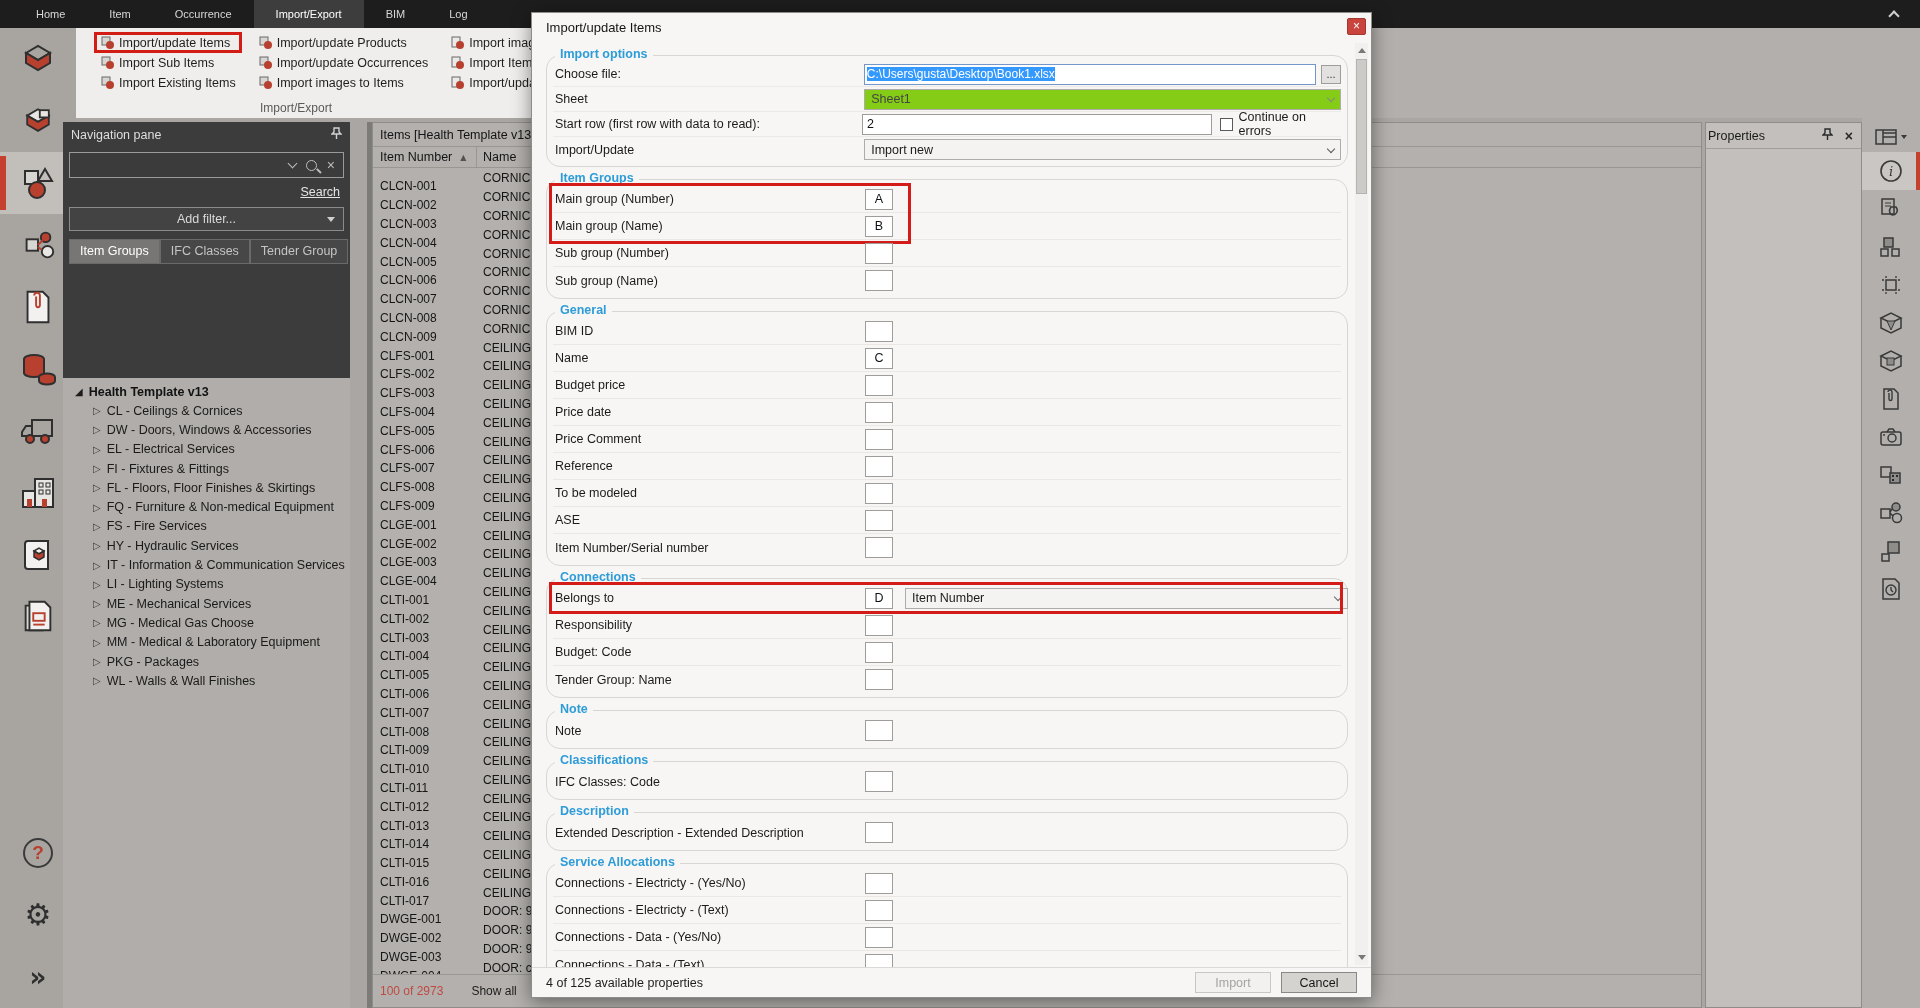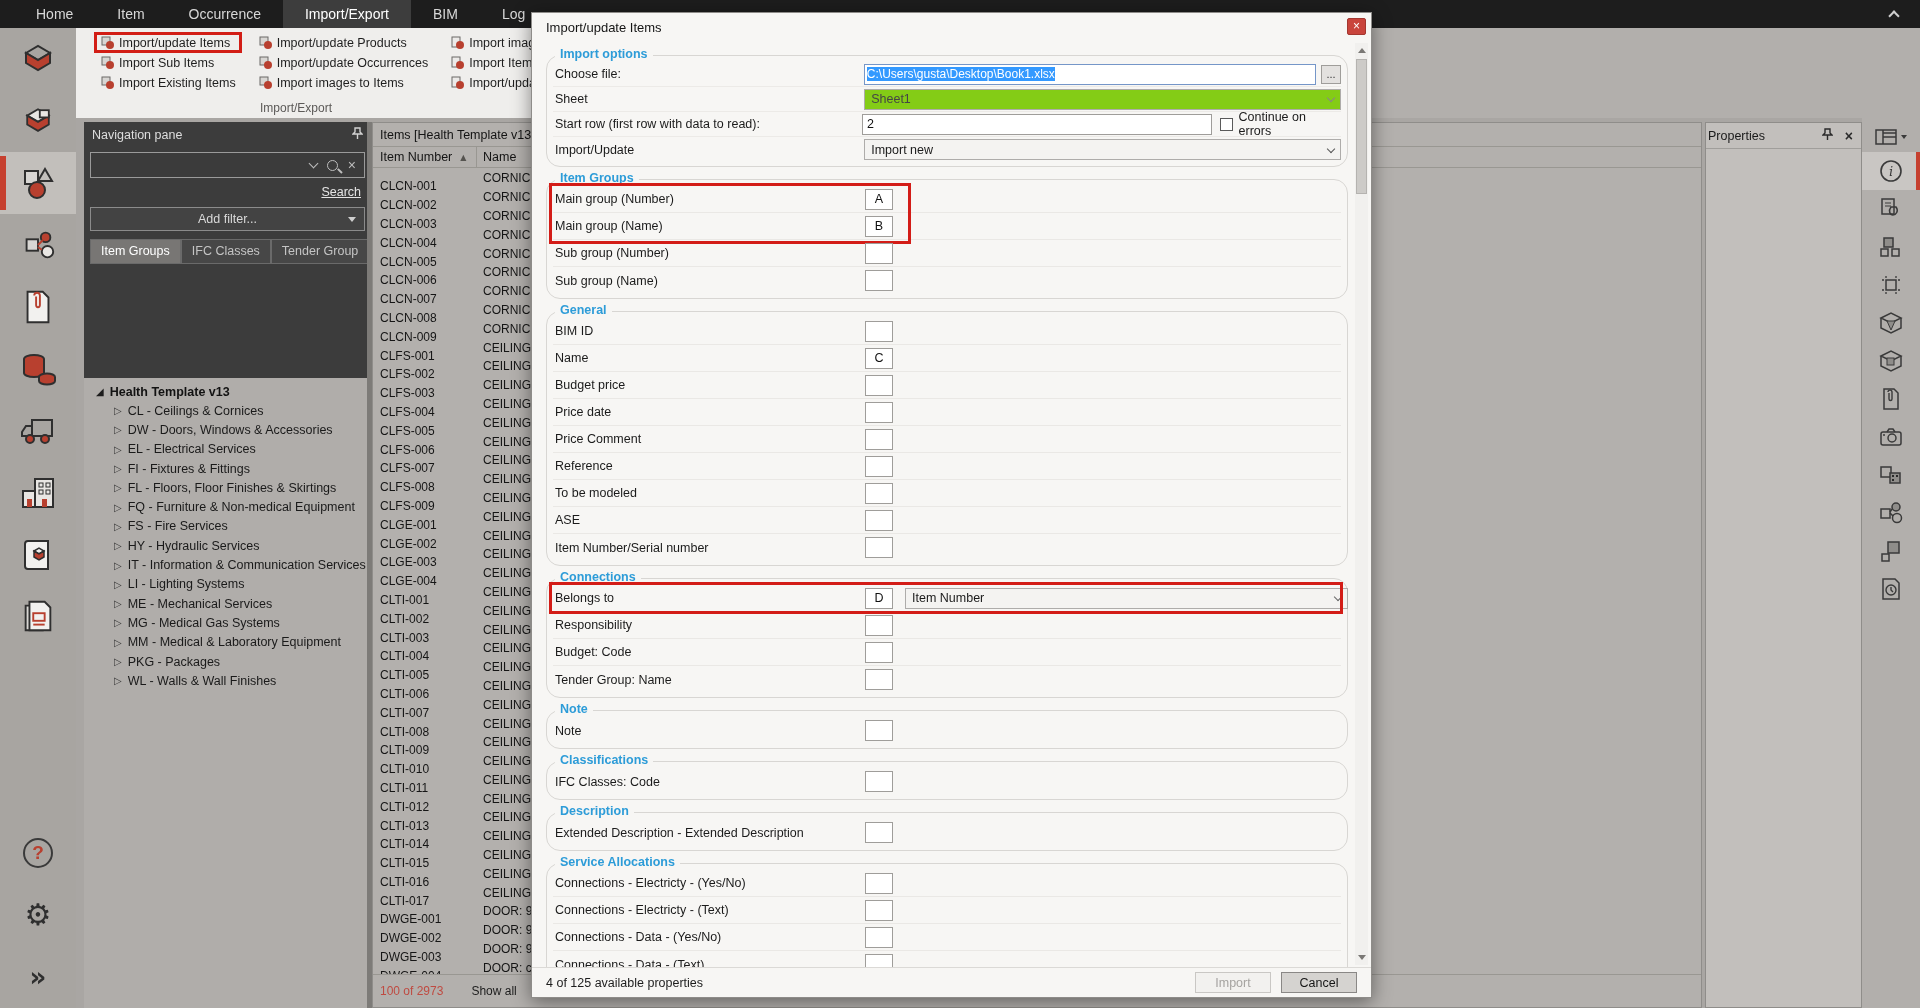--- a/index.html
+++ b/index.html
@@ -3,21 +3,21 @@
 <meta charset="utf-8">
 <style>
   * { margin:0; padding:0; box-sizing:border-box; }
   html,body { background:#888; }
   body { font-family:"Liberation Sans","DejaVu Sans",sans-serif; }
   .screen { position:relative; width:1920px; height:1008px; background:#a9a6a3; overflow:hidden; }
 
   
   .menubar { position:absolute; left:0; top:0; width:1920px; height:28px; background:#1d1d1d; display:flex; align-items:stretch; z-index:5; }
   .menu-tabs { display:flex; margin-left:14px; }
-  .menu-tab { color:#d8d8d8; font-size:14px; padding:0 22px; display:flex; align-items:center; cursor:default; }
+  .menu-tab { color:#d8d8d8; font-size:11px; padding:0 22px; display:flex; align-items:center; cursor:default; }
   .menu-tab.cls-active { background:#3d3d3d; color:#fff; }
   .collapse-chev { position:absolute; right:14px; top:0; height:28px; width:24px; display:flex; align-items:center; justify-content:center; }
   .chev { display:inline-block; width:8px; height:8px; border-right:2px solid #cfcfcf; border-bottom:2px solid #cfcfcf; transform:rotate(-135deg); margin-top:4px; }
 
   
   .ribbon { position:absolute; left:76px; top:28px; width:1844px; height:90px; background:#b2afac; }
   .ribbon-group { position:absolute; left:0; top:0; width:456px; height:90px; background:#efeeec; padding:6px 0 0 20px; }
   .ribbon-cols { display:flex; gap:14px; }
   .ribbon-col { display:flex; flex-direction:column; gap:3px; }
   .rbtn { display:flex; align-items:center; gap:4px; font-size:12.5px; color:#1e1e1e; padding:1px 4px; white-space:nowrap; position:relative; }
@@ -29,21 +29,21 @@
   .sidebar { position:absolute; left:0; top:28px; width:76px; height:980px; background:#a8a5a1; display:flex; flex-direction:column; align-items:stretch; }
   .side-item { height:62px; display:flex; align-items:center; justify-content:center; position:relative; }
   .side-item.selected { background:#c2bfbb; }
   .side-item.selected::before { content:""; position:absolute; left:0; top:4px; bottom:4px; width:6px; background:#c6402f; }
   .side-bottom { margin-top:auto; display:flex; flex-direction:column; }
   .help-circle { width:30px; height:30px; border:2px solid #3a3a3a; border-radius:50%; color:#b8402f; font-size:19px; font-weight:bold; display:flex; align-items:center; justify-content:center; }
   .gear-glyph { font-family:"DejaVu Sans",sans-serif; font-size:30px; color:#2f2f2f; line-height:1; }
   .expand-glyph { font-family:"DejaVu Sans",sans-serif; font-size:26px; color:#2f2f2f; font-weight:bold; }
 
   
-  .navpane { position:absolute; left:84px; top:122px; width:287px; height:886px; background:#3c3c3c; }
+  .navpane { position:absolute; left:63px; top:122px; width:287px; height:886px; background:#3c3c3c; }
   .nav-header { height:26px; display:flex; align-items:center; padding:0 8px; color:#dedede; font-size:12.5px; }
   .nav-header .pin { margin-left:auto; }
   .nav-search { margin:4px 6px 0 6px; height:26px; background:#3b3b3b; border:1px solid #9a9a9a; display:flex; align-items:center; justify-content:flex-end; gap:10px; padding:0 8px; }
   .schev { width:7px; height:7px; border-right:1.6px solid #bdbdbd; border-bottom:1.6px solid #bdbdbd; transform:rotate(45deg); margin-top:-3px; }
   .mag { position:relative; width:11px; height:11px; border:1.7px solid #bdbdbd; border-radius:50%; }
   .mag::after { content:""; position:absolute; left:9px; top:9px; width:6px; height:1.7px; background:#bdbdbd; transform:rotate(45deg); }
   .xglyph { color:#bdbdbd; font-size:14px; line-height:1; }
   .nav-searchlink { text-align:right; padding:4px 10px 2px 0; }
   .nav-searchlink span { color:#e4e4e4; font-size:12.5px; text-decoration:underline; }
   .nav-filter { margin:5px 6px 0 6px; height:24px; border:1px solid #8b8b8b; background:#434343; color:#d9d9d9; font-size:12.5px; display:flex; align-items:center; justify-content:center; position:relative; }
@@ -430,21 +430,21 @@
             <span>LI - Lighting Systems</span>
           </div>
 
           <div class="tree-item">
             <span class="tri">▷</span>
             <span>ME - Mechanical Services</span>
           </div>
 
           <div class="tree-item">
             <span class="tri">▷</span>
-            <span>MG - Medical Gas Systems</span>
+            <span>MG - Medical Gas Choose</span>
           </div>
 
           <div class="tree-item">
             <span class="tri">▷</span>
             <span>MM - Medical &amp; Laboratory Equipment</span>
           </div>
 
           <div class="tree-item">
             <span class="tri">▷</span>
             <span>PKG - Packages</span>

